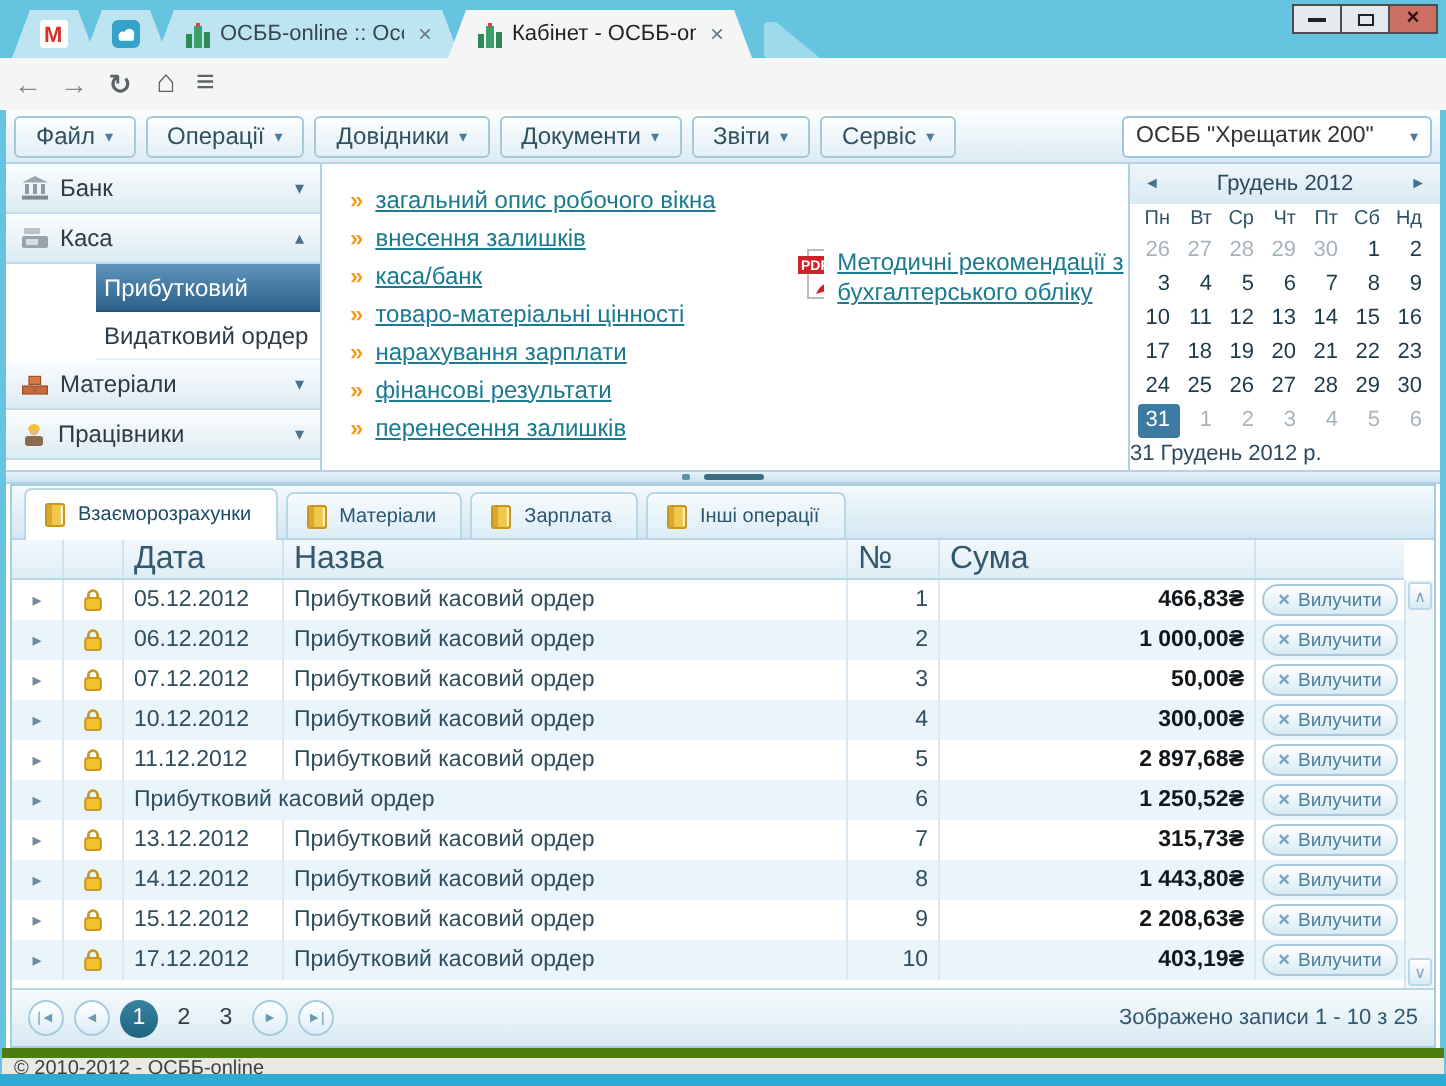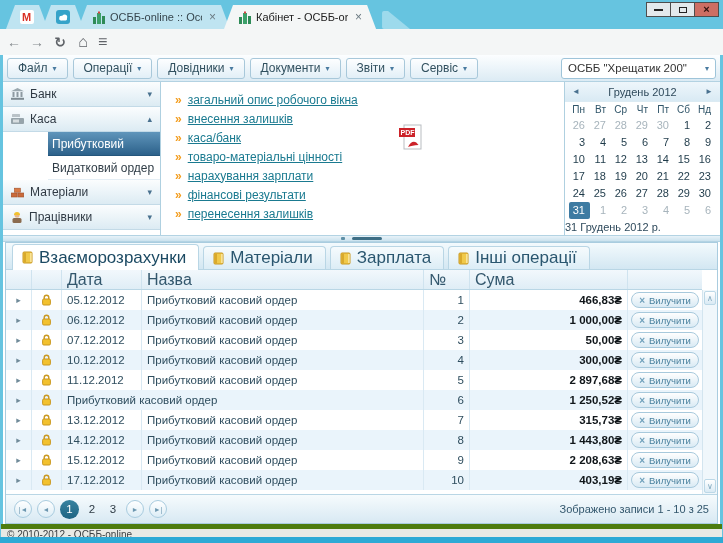--- a/index.html
+++ b/index.html
@@ -80,21 +80,21 @@
   .splitter { height:7px; background:linear-gradient(#e7f2f8,#cbe2ee); border-top:1px solid #b3d3e3;
               border-bottom:1px solid #b3d3e3; display:flex; align-items:center; justify-content:center; gap:7px; }
   .splitter .dot { width:4px; height:3px; background:#5e8fa6; border-radius:1px; }
   .splitter .bar { width:30px; height:3px; background:#3d6e85; border-radius:2px; }
 
   .bottom-panel { height:282px; margin:0 2px; border:1px solid #a9ccdf; display:flex; flex-direction:column; background:#fff; }
   .panel-tabs { height:27px; background:linear-gradient(#f3fafd,#d3e7f2); border-bottom:1px solid #b9d6e5;
                 display:flex; align-items:flex-end; padding-left:6px; gap:4px; }
   .ptab { height:23px; padding:0 12px 0 8px; border:1px solid #b9d6e5; border-bottom:none; border-radius:4px 4px 0 0;
           background:linear-gradient(#f6fbfd,#dcedf6); display:flex; align-items:center; gap:5px;
-          font-size:17px; color:#2a566f; position:relative; }
+          font-size:10px; color:#2a566f; position:relative; }
   .ptab.active { height:26px; background:#fff; color:#1c4a63; bottom:-1px; }
 
   .table-area { flex:1; display:flex; }
   .table-main { flex:1; display:flex; flex-direction:column; }
   .thead { height:20px; display:flex; background:linear-gradient(#f2f8fc,#dfedf6); border-bottom:1px solid #b9d6e5;
            font-size:16px; color:#33576d; align-items:center; }
   .c { height:100%; display:flex; align-items:center; padding:0 5px; border-right:1px solid #cfe3ef; }
   .c-arrow{ width:26px; justify-content:center; } .c-lock{ width:30px; justify-content:center; }
   .c-date{ width:80px; } .c-name{ flex:1; } .c-num{ width:46px; justify-content:flex-end; }
   .c-sum{ width:158px; justify-content:flex-end; } .c-btn{ width:74px; border-right:none; justify-content:center; }
@@ -317,20 +317,21 @@
             <a href="#">перенесення залишків</a>
           </li>
         </ul>
       <div class="pdf-block">
         <svg width="23" height="27">
           <rect x="5" y="1" width="17" height="24" fill="#fff" stroke="#b9bdc1"></rect>
           <rect x="0" y="4" width="16" height="9" fill="#cc2229"></rect>
           <text x="1.5" y="11" font-size="7" fill="#fff" font-weight="bold" font-family="sans-serif">PDF</text>
           <path d="M9 23 C12 16.5 16.5 16 19.5 21 C15 21 12 22 9 23 Z" fill="#cc2229"></path>
         </svg>
+        <a href="#">Методичні рекомендації з бухгалтерського обліку</a>
       </div>
     </div>
 
     <div class="calendar">
       <div class="cal-hdr">
         <span class="nav">◄</span>
         <span class="title">Грудень 2012</span>
         <span class="nav">►</span>
       </div>
       <div class="cal-days" id="cal-days">

